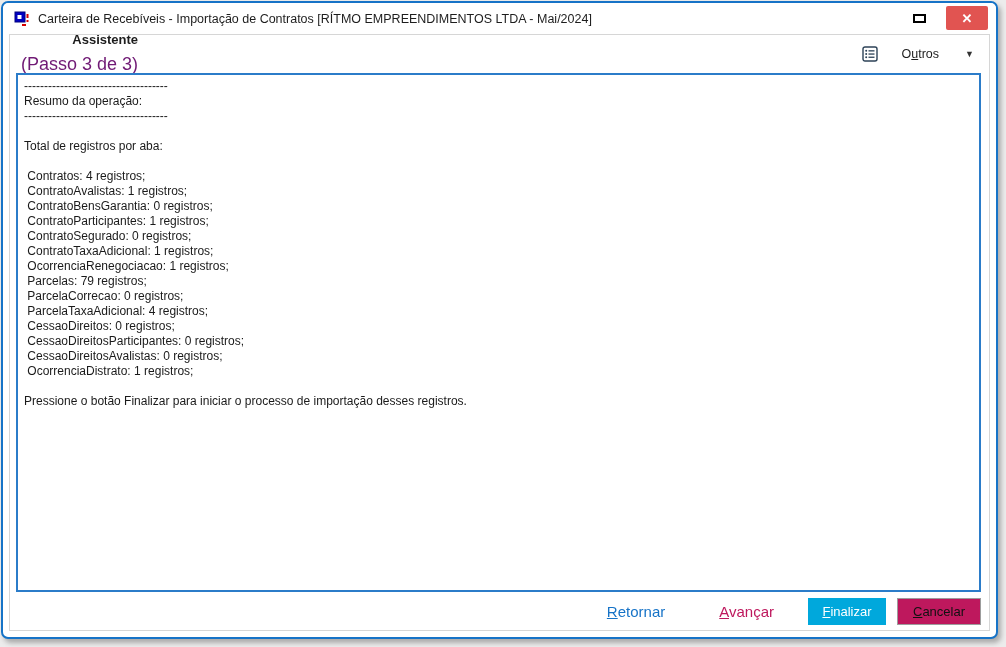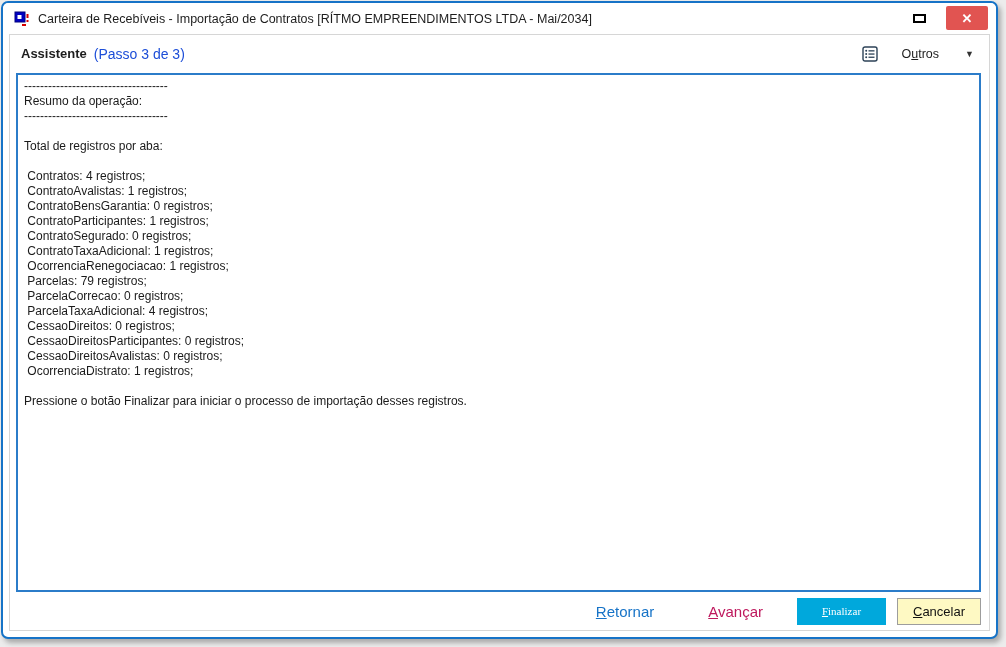--- a/index.html
+++ b/index.html
@@ -13,58 +13,58 @@
   .titlebar { position:absolute; left:0; top:0; right:0; height:31px; display:flex; align-items:center; padding-left:11px; background:#fff; border-radius:6px 6px 0 0; }
   .app-icon { width:16px; height:16px; margin-right:8px; flex:0 0 auto; }
   .title-text { font-size:12.5px; color:#1d1d1d; white-space:nowrap; }
   .win-controls { position:absolute; right:8px; top:3px; display:flex; align-items:center; gap:12px; }
   .btn-max { width:30px; height:24px; background:transparent; border:none; display:flex; align-items:center; justify-content:center; cursor:pointer; }
   .btn-max .glyph { width:13px; height:9px; border:2px solid #000; background:#fff; }
   .btn-close { width:42px; height:24px; background:#E15451; border:none; border-radius:2px; color:#fff; font-size:13px; font-weight:bold; display:flex; align-items:center; justify-content:center; cursor:pointer; font-family:"Liberation Sans",sans-serif; }
   
   .panel { position:absolute; left:6px; right:6px; top:31px; bottom:6px; background:#fff; border:1px solid #D6D6D6; }
   .panel-header { position:absolute; left:0; right:0; top:0; height:37px; display:flex; align-items:center; justify-content:space-between; padding:0 11px; }
-  .assist-wrap { display:flex; align-items:center; gap:7px; }
+  .assist-wrap { display:flex; align-items:flex-end; gap:7px;flex-direction:column; }
   .assist-title { font-size:13px; font-weight:bold; color:#1d1d1d; }
-  .assist-step { font-size:14px; color:#1d4ed8; }
+  .assist-step { font-size:18px; color:#701a75; }
   .outros-btn { display:flex; align-items:center; gap:24px; background:transparent; border:none; cursor:pointer; font-family:"Liberation Sans",sans-serif; font-size:12.5px; color:#1d1d1d; padding:3px 4px; }
   .outros-btn svg { display:block; }
   .caret { font-size:9px; color:#333; margin-left:2px; }
   
   .memo {
     position:absolute; left:6px; right:8px; top:38px; bottom:38px;
     border:2px solid #2B7CC9; background:#fff;
     padding:4px 6px; overflow:hidden;
     font-family:"Liberation Sans", sans-serif;
     font-size:12px; line-height:15px; color:#1a1a1a;
     white-space:pre; 
   }
   
   .footer-row { position:absolute; right:8px; bottom:4px; height:30px; display:flex; align-items:center; }
   .link-btn { background:transparent; border:none; font-family:"Liberation Sans",sans-serif; font-size:15px; cursor:pointer; padding:0 14px; margin-right:26px; }
   .link-retornar { color:#1673C7; }
   .link-avancar { color:#be185d; cursor:default; margin-right:20px; }
-  .btn-finalizar { width:89px; height:27px; background:#00A8DC; color:#fff; border:none; font-family:Liberation Serif, serif; font-size:11px; cursor:pointer; }
-  .btn-cancelar { width:84px; height:27px; background:#fef9c3; color:#111; border:1px solid #9D9D9D; font-family:"Liberation Sans",sans-serif; font-size:13px; cursor:pointer; margin-left:11px; }
+  .btn-finalizar { width:78px; height:27px; background:#00A8DC; color:#fff; border:none; font-family:Liberation Sans, sans-serif; font-size:13px; cursor:pointer; }
+  .btn-cancelar { width:84px; height:27px; background:#be185d; color:#111; border:1px solid #9D9D9D; font-family:"Liberation Sans",sans-serif; font-size:13px; cursor:pointer; margin-left:11px; }
   u { text-decoration:underline; }
 </style>
 </head>
 <body>
 
 <div class="window">
 
   <div class="titlebar">
     <svg class="app-icon" viewBox="0 0 16 16">
       <rect x="1" y="1" width="10" height="10" fill="#0000C0" stroke="#000080" stroke-width="1"></rect>
       <rect x="3.5" y="4" width="4" height="4" fill="#ffffff"></rect>
       <rect x="12.5" y="3" width="2" height="4" fill="#D40000"></rect>
       <rect x="12.5" y="9" width="2" height="2" fill="#D40000"></rect>
       <rect x="8" y="13" width="4" height="2" fill="#D40000"></rect>
     </svg>
-    <span class="title-text">Carteira de Recebíveis - Importação de Contratos [RÍTMO EMPREENDIMENTOS LTDA - Mai/2034]</span>
+    <span class="title-text">Carteira de Recebíveis - Importação de Contratos [RÍTMO EMPREENDIMENTOS LTDA - Mai/2024]</span>
     <div class="win-controls">
       <button class="btn-max" title="">
         <span class="glyph"></span>
       </button>
       <button class="btn-close">
         <span>✕</span>
       </button>
     </div>
   </div>
 

